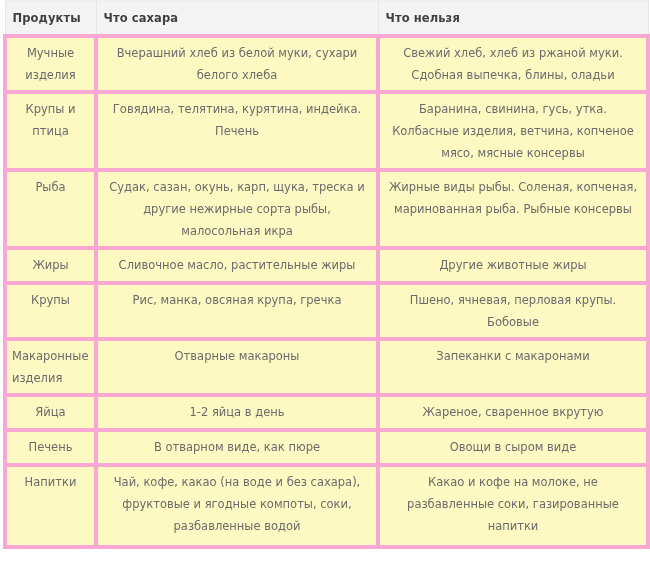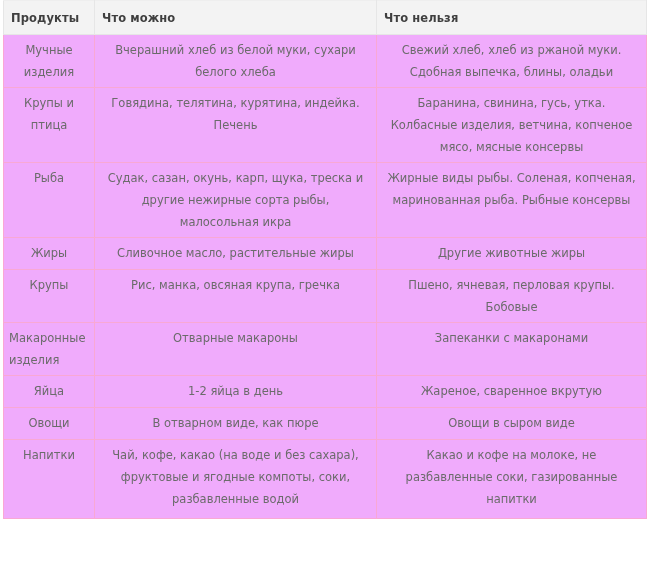--- a/index.html
+++ b/index.html
@@ -41,22 +41,22 @@
       padding: 0 7px;
       border: 1px solid #e6e6e6;
       border-top: 1px solid #eeeeee;
       font-size: 11.5px;
       letter-spacing: 0.1px;
     }
     table.diet-table td {
       text-align: center;
       vertical-align: top;
       padding: 4px 8px 4px 8px;
-      border: 1px solid #f9a8d4;
-      background: #f0abfc;
+      border: 4px solid #f9a8d4;
+      background: #fef9c3;
     }
     table.diet-table td.left { text-align: left; padding-left: 5px; margin-left: 12px; }
 
     tr.r-flour td   { height: 41px; }
     tr.r-meat td    { height: 66px; }
     tr.r-fish td    { height: 66px; }
     tr.r-fats td    { height: 23px; }
     tr.r-dairy td   { height: 41px; }
     tr.r-grains td  { height: 23px; }
     tr.r-pasta td   { height: 41px; }
@@ -71,21 +71,21 @@
 <div class="table-wrap">
   <table class="diet-table">
     <colgroup>
       <col class="c1">
         <col class="c2">
         <col class="c3">
     </colgroup>
     <thead>
       <tr>
         <th>Продукты</th>
-        <th>Что можно</th>
+        <th>Что сахара</th>
         <th>Что нельзя</th>
       </tr>
     </thead>
     <tbody>
       <tr class="r-flour">
         <td>Мучные изделия</td>
         <td>Вчерашний хлеб из белой муки, сухари белого хлеба</td>
         <td>Свежий хлеб, хлеб из ржаной муки. Сдобная выпечка, блины, оладьи</td>
       </tr>
       <tr class="r-meat">
@@ -112,21 +112,21 @@
         <td class="left">Макаронные изделия</td>
         <td>Отварные макароны</td>
         <td>Запеканки с макаронами</td>
       </tr>
       <tr class="r-eggs">
         <td>Яйца</td>
         <td>1-2 яйца в день</td>
         <td>Жареное, сваренное вкрутую</td>
       </tr>
       <tr class="r-veg">
-        <td>Овощи</td>
+        <td>Печень</td>
         <td>В отварном виде, как пюре</td>
         <td>Овощи в сыром виде</td>
       </tr>
       <tr class="r-drinks">
         <td>Напитки</td>
         <td>Чай, кофе, какао (на воде и без сахара), фруктовые и ягодные компоты, соки, разбавленные водой</td>
         <td>Какао и кофе на молоке, не разбавленные соки, газированные напитки</td>
       </tr>
     </tbody>
   </table>

